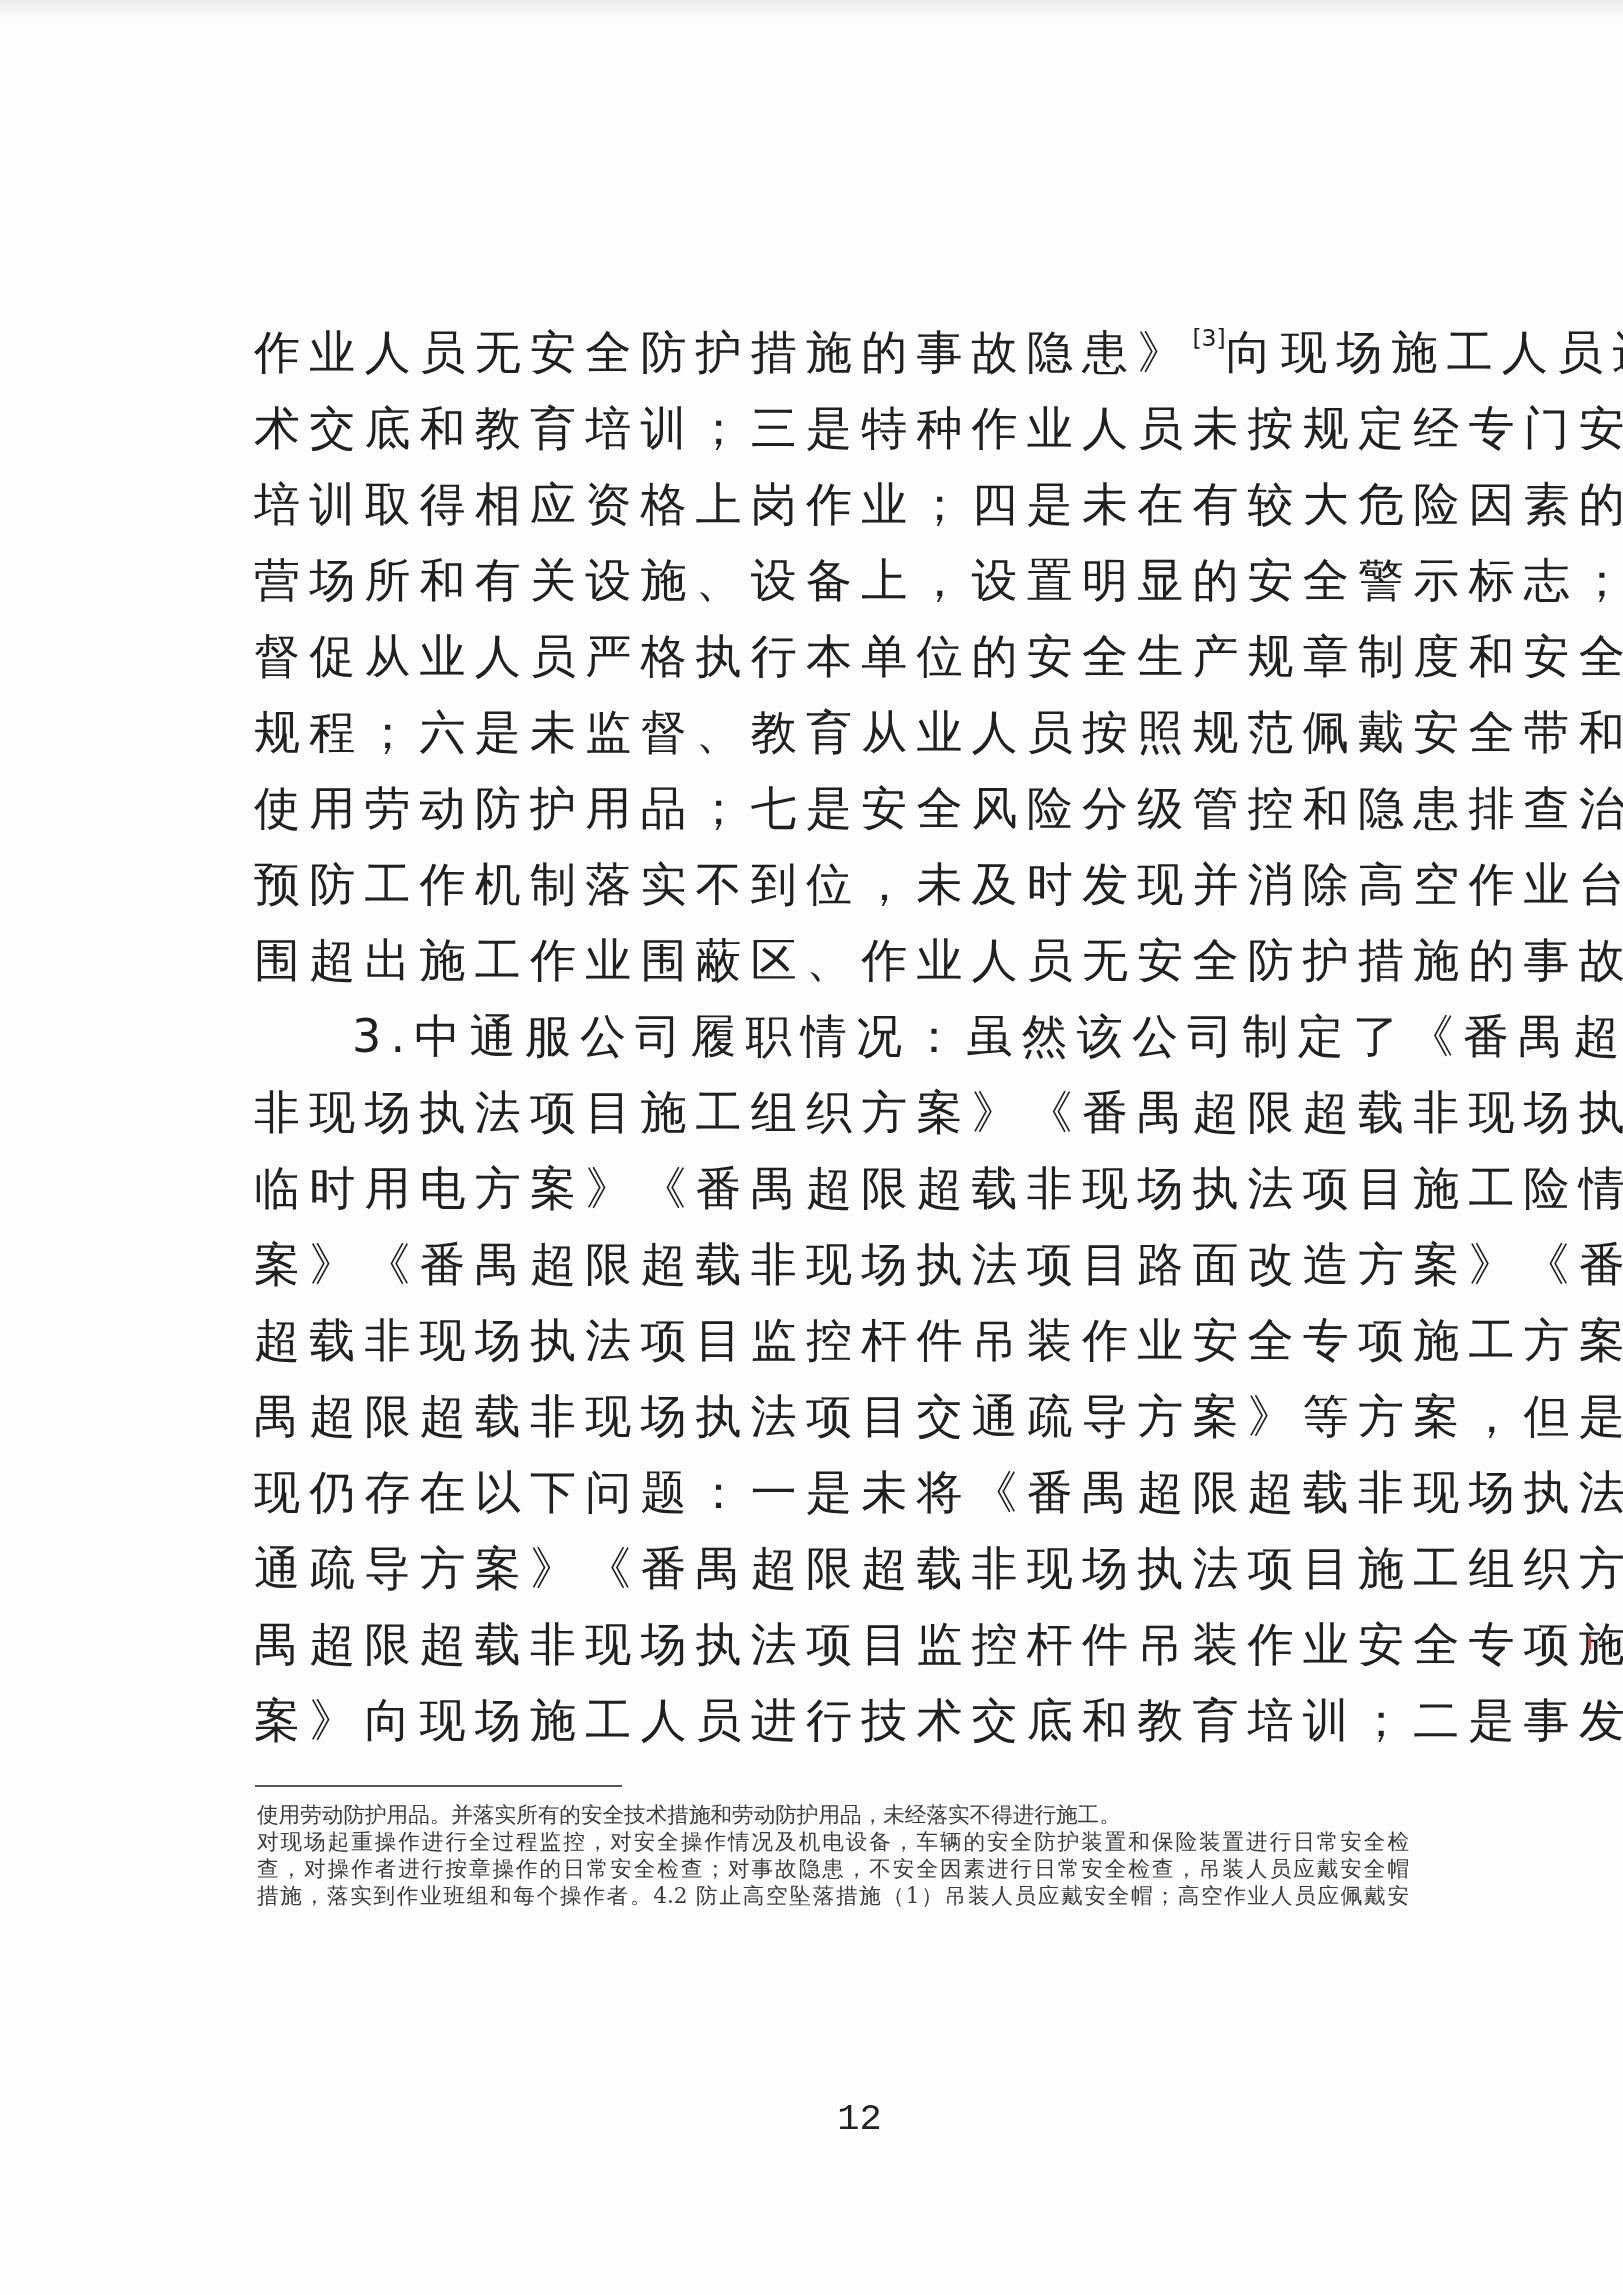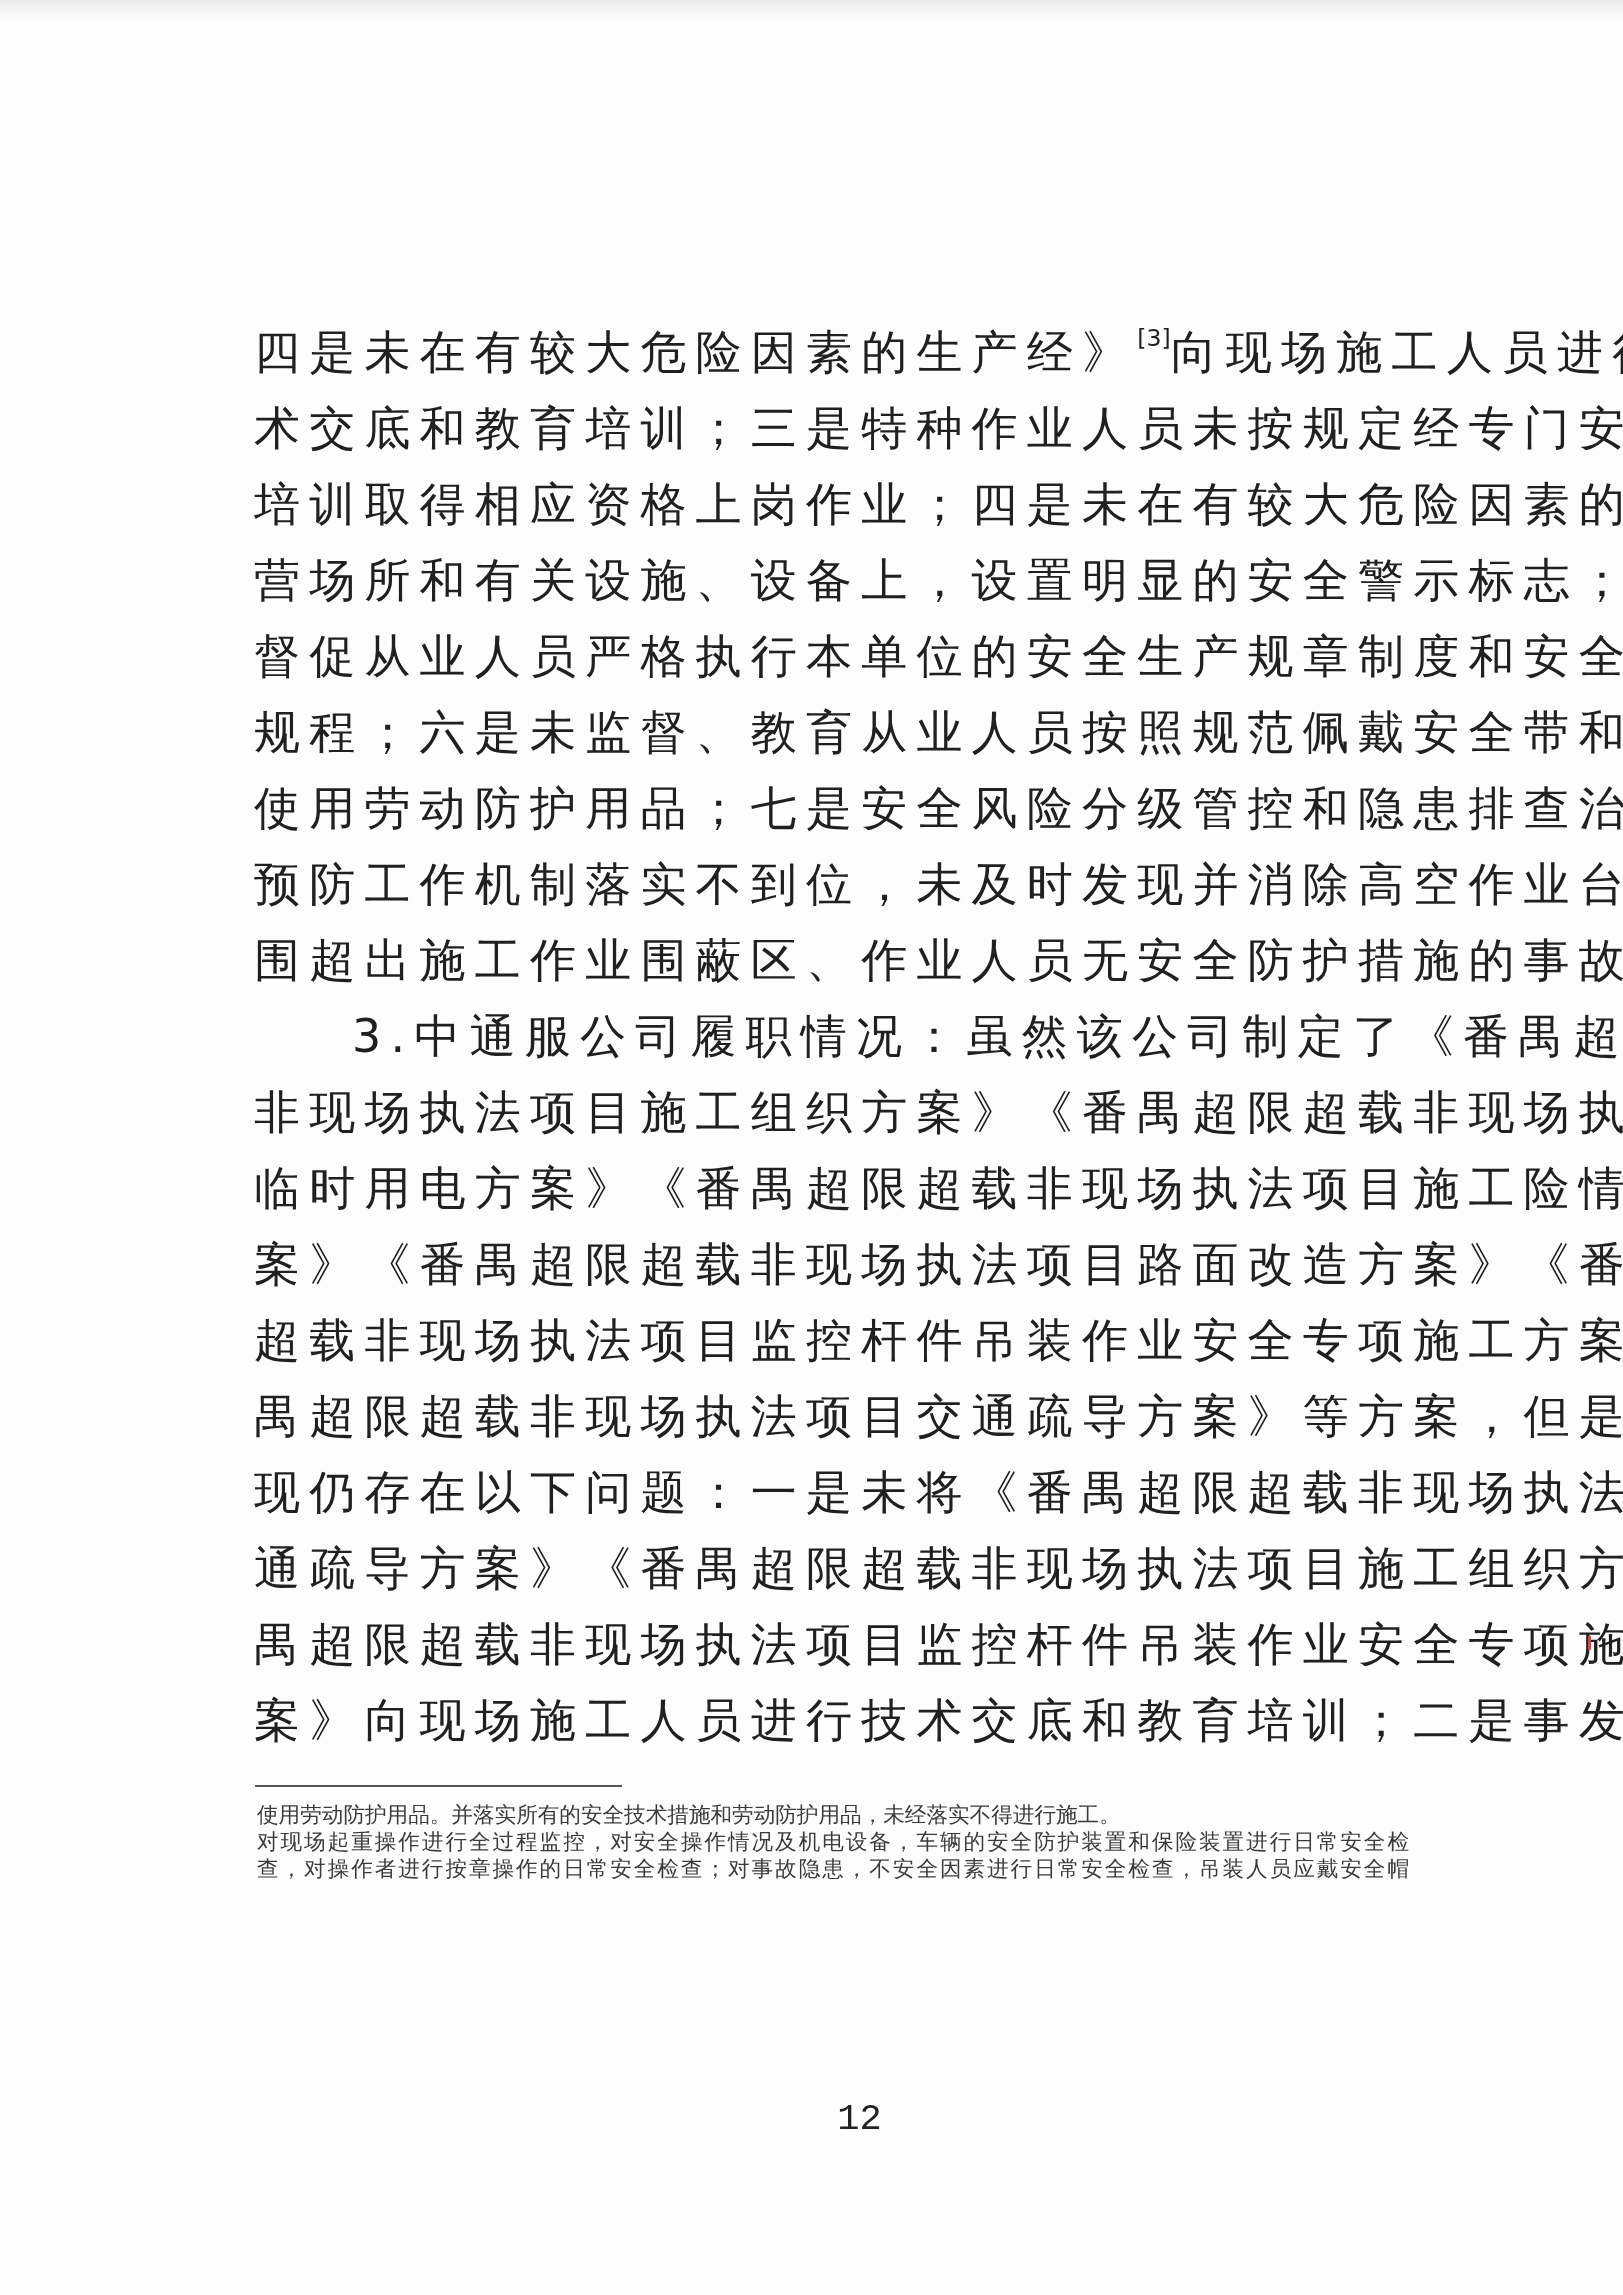--- a/index.html
+++ b/index.html
@@ -49,21 +49,21 @@
       background: linear-gradient(#ececec, #fdfdfd);
     }
   </style>
 </head>
 <body>
 
 <div class="page">
   <div class="scan-top"></div>
 
   <div class="body-text">
-    <span class="line"><span>四是未在有较大危险因素的生产经》</span><sup class="ref">[3]</sup><span>向现场施工人员进行技</span></span>
+    <span class="line"><span>作业人员无安全防护措施的事故隐患》</span><sup class="ref">[3]</sup><span>向现场施工人员进行技</span></span>
     <span class="line">术交底和教育培训；三是特种作业人员未按规定经专门安全作业</span>
     <span class="line">培训取得相应资格上岗作业；四是未在有较大危险因素的生产经</span>
     <span class="line">营场所和有关设施、设备上，设置明显的安全警示标志；五是未</span>
     <span class="line">督促从业人员严格执行本单位的安全生产规章制度和安全操作</span>
     <span class="line">规程；六是未监督、教育从业人员按照规范佩戴安全带和安全帽、</span>
     <span class="line">使用劳动防护用品；七是安全风险分级管控和隐患排查治理双重</span>
     <span class="line">预防工作机制落实不到位，未及时发现并消除高空作业台作业范</span>
     <span class="line last">围超出施工作业围蔽区、作业人员无安全防护措施的事故隐患。</span>
     <span class="line indent">3.中通服公司履职情况：虽然该公司制定了《番禺超限超载</span>
     <span class="line">非现场执法项目施工组织方案》《番禺超限超载非现场执法项目</span>
@@ -76,19 +76,20 @@
     <span class="line">禺超限超载非现场执法项目监控杆件吊装作业安全专项施工方</span>
     <span class="line">案》向现场施工人员进行技术交底和教育培训；二是事发前未安</span>
   </div>
 
   <div class="fn-rule"></div>
 
   <div class="footnotes">
     <span class="fn-line last">使用劳动防护用品。并落实所有的安全技术措施和劳动防护用品，未经落实不得进行施工。</span>
     <span class="fn-line">对现场起重操作进行全过程监控，对安全操作情况及机电设备，车辆的安全防护装置和保险装置进行日常安全检</span>
     <span class="fn-line">查，对操作者进行按章操作的日常安全检查；对事故隐患，不安全因素进行日常安全检查，吊装人员应戴安全帽</span>
+    <span class="fn-line">措施，落实到作业班组和每个操作者。4.2 防止高空坠落措施（1）吊装人员应戴安全帽；高空作业人员应佩戴安</span>
   </div>
 
   <div class="edge-mark"></div>
 
   <div class="page-number">12</div>
 </div>
 
 
 </body></html>

